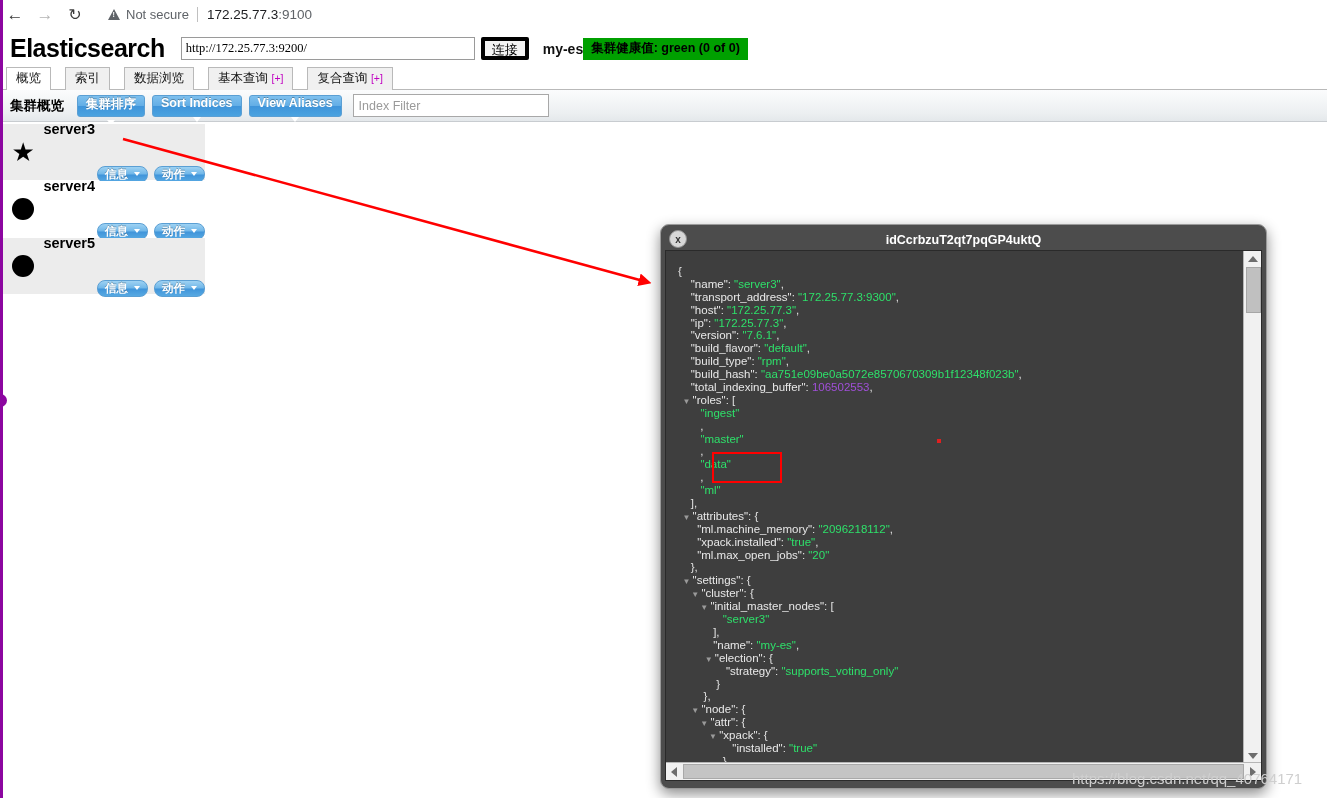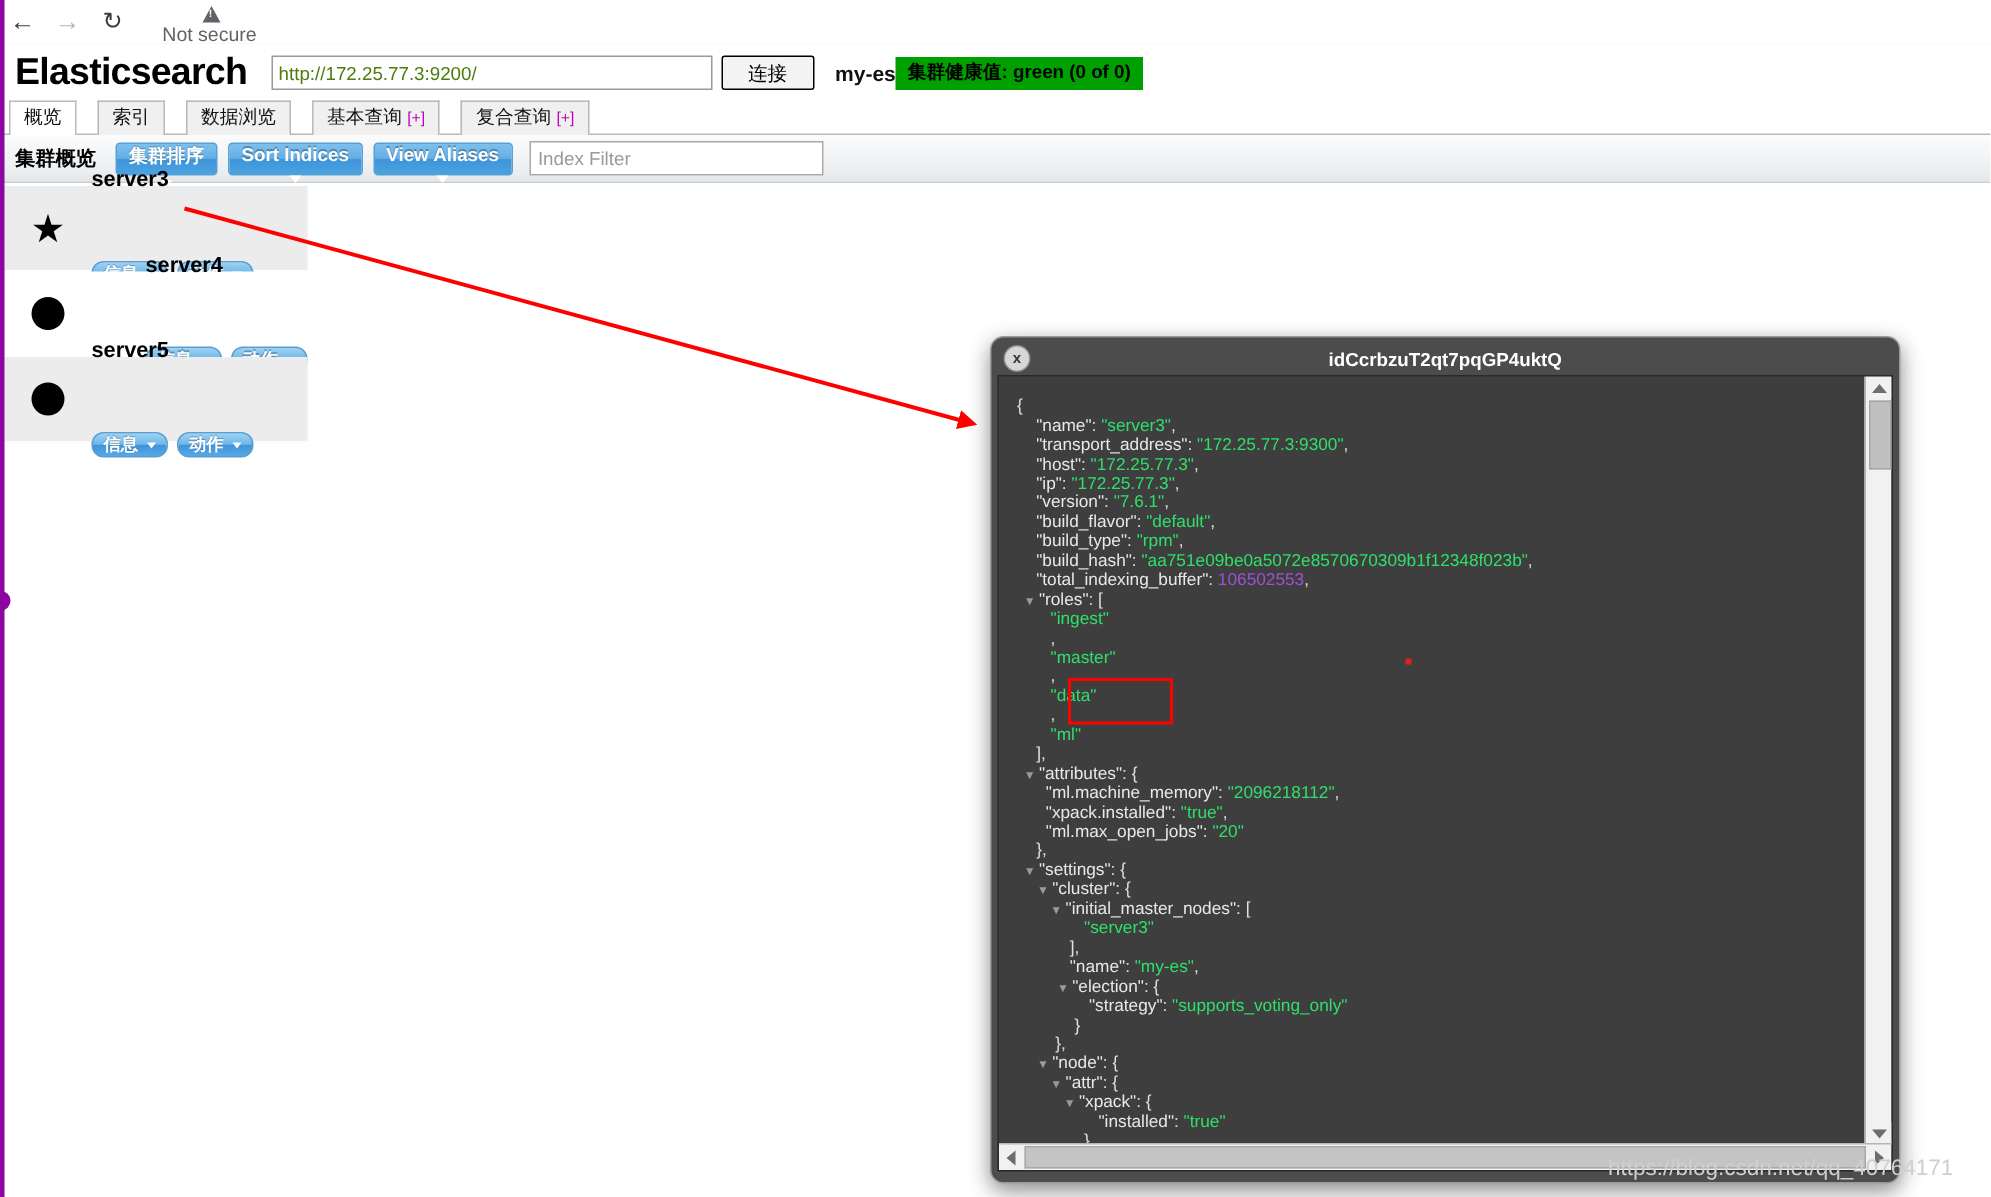--- a/index.html
+++ b/index.html
@@ -21,21 +21,21 @@
   .nav-btn {
     width: 30px; height: 29px;
     display: flex; align-items: center; justify-content: center;
   }
   .nav-glyph { font-size: 17px; line-height: 1; color: #3c3c3c; }
   .nav-glyph.dim { color: #b4b4b4; }
   .nav-glyph.reload { font-size: 16px; }
   .omnibox {
     display: flex; align-items: center; height: 22px;
     margin-left: 8px; padding: 0 10px;
-    background: #ffffff; border-radius: 11px; flex-direction: column;
+    background: #ffffff; border-radius: 11px;
   }
   .warn-tri {
     width: 0; height: 0;
     border-left: 6px solid transparent; border-right: 6px solid transparent;
     border-bottom: 11px solid #5f6368;
     position: relative; margin-right: 6px;
   }
   .warn-tri::after {
     content: "!"; position: absolute; left: -1.5px; top: 2px;
     font-size: 7px; color: #fff; font-weight: bold;
@@ -67,29 +67,29 @@
     display: flex; align-items: center;
     padding-left: 10px;
     background: #ffffff;
   }
   .es-logo {
     font-size: 25px; font-weight: bold; color: #000;
     letter-spacing: -0.5px; margin-right: 16px;
   }
   .es-url-input {
     width: 284px; height: 19px; padding: 1px 4px;
-    font-size: 12.5px; color: #4d7c0f;
+    font-size: 12.5px; color: #000000;
     border: 1px solid #9a9a9a; background: #fff;
-    font-family: Liberation Sans, sans-serif;
+    font-family: Liberation Serif, serif;
     border-radius: 0; outline: none;
   }
   .es-connect {
-    margin-left: 6px; height: 23px; min-width: 38px; padding: 0 17px;
+    margin-left: 6px; height: 23px; min-width: 38px; padding: 0 7px;
     font-size: 13px; color: #000;
-    background: #f3f3f3; border: 1px solid #000000; border-radius: 2px;
+    background: #f3f3f3; border: 4px solid #000000; border-radius: 2px;
     cursor: pointer;
     font-family: "Liberation Sans", sans-serif;
   }
   .es-cluster-name { margin-left: 14px; font-size: 14px; font-weight: bold; color: #111; }
   .es-health {
     padding: 2px 8px 3px 8px;
     font-size: 12.5px; font-weight: bold; color: #000;
     background: #00a000;
     white-space: nowrap;
   }
@@ -146,21 +146,21 @@
   .node-row {
     position: relative; height: 56px;
     display: flex; align-items: center;
     border-bottom: 1px solid #ffffff;
     background: #ececec;
   }
   .node-row.alt { background: #ffffff; justify-content: space-between; }
   .node-marker { width: 58px; display: flex; align-items: center; justify-content: center; }
   .star-glyph { font-size: 26px; line-height: 1; color: #000; }
   .circle-glyph { width: 22px; height: 22px; border-radius: 50%; background: #000; }
-  .node-body { display: flex; flex-direction: column; gap: 2px; }
+  .node-body { display: flex; flex-direction: row; gap: 2px; }
   .node-name { font-size: 14.5px; font-weight: bold; color: #000; line-height: 1.1; }
   .node-actions { display: flex; gap: 6px; margin-top: 44px; }
   .pill-btn {
     display: inline-flex; align-items: center; gap: 6px;
     height: 15px; padding: 0 7px;
     font-size: 11.5px; font-weight: bold; color: #ffffff;
     background: linear-gradient(to bottom, #9ed2f3 0%, #6fb6e8 48%, #3f94da 52%, #57a9e2 100%);
     border: 1px solid #5a9fd4; border-radius: 8px;
     text-shadow: 0 -1px 0 rgba(0,0,0,.28); cursor: pointer; white-space: nowrap;
   }

